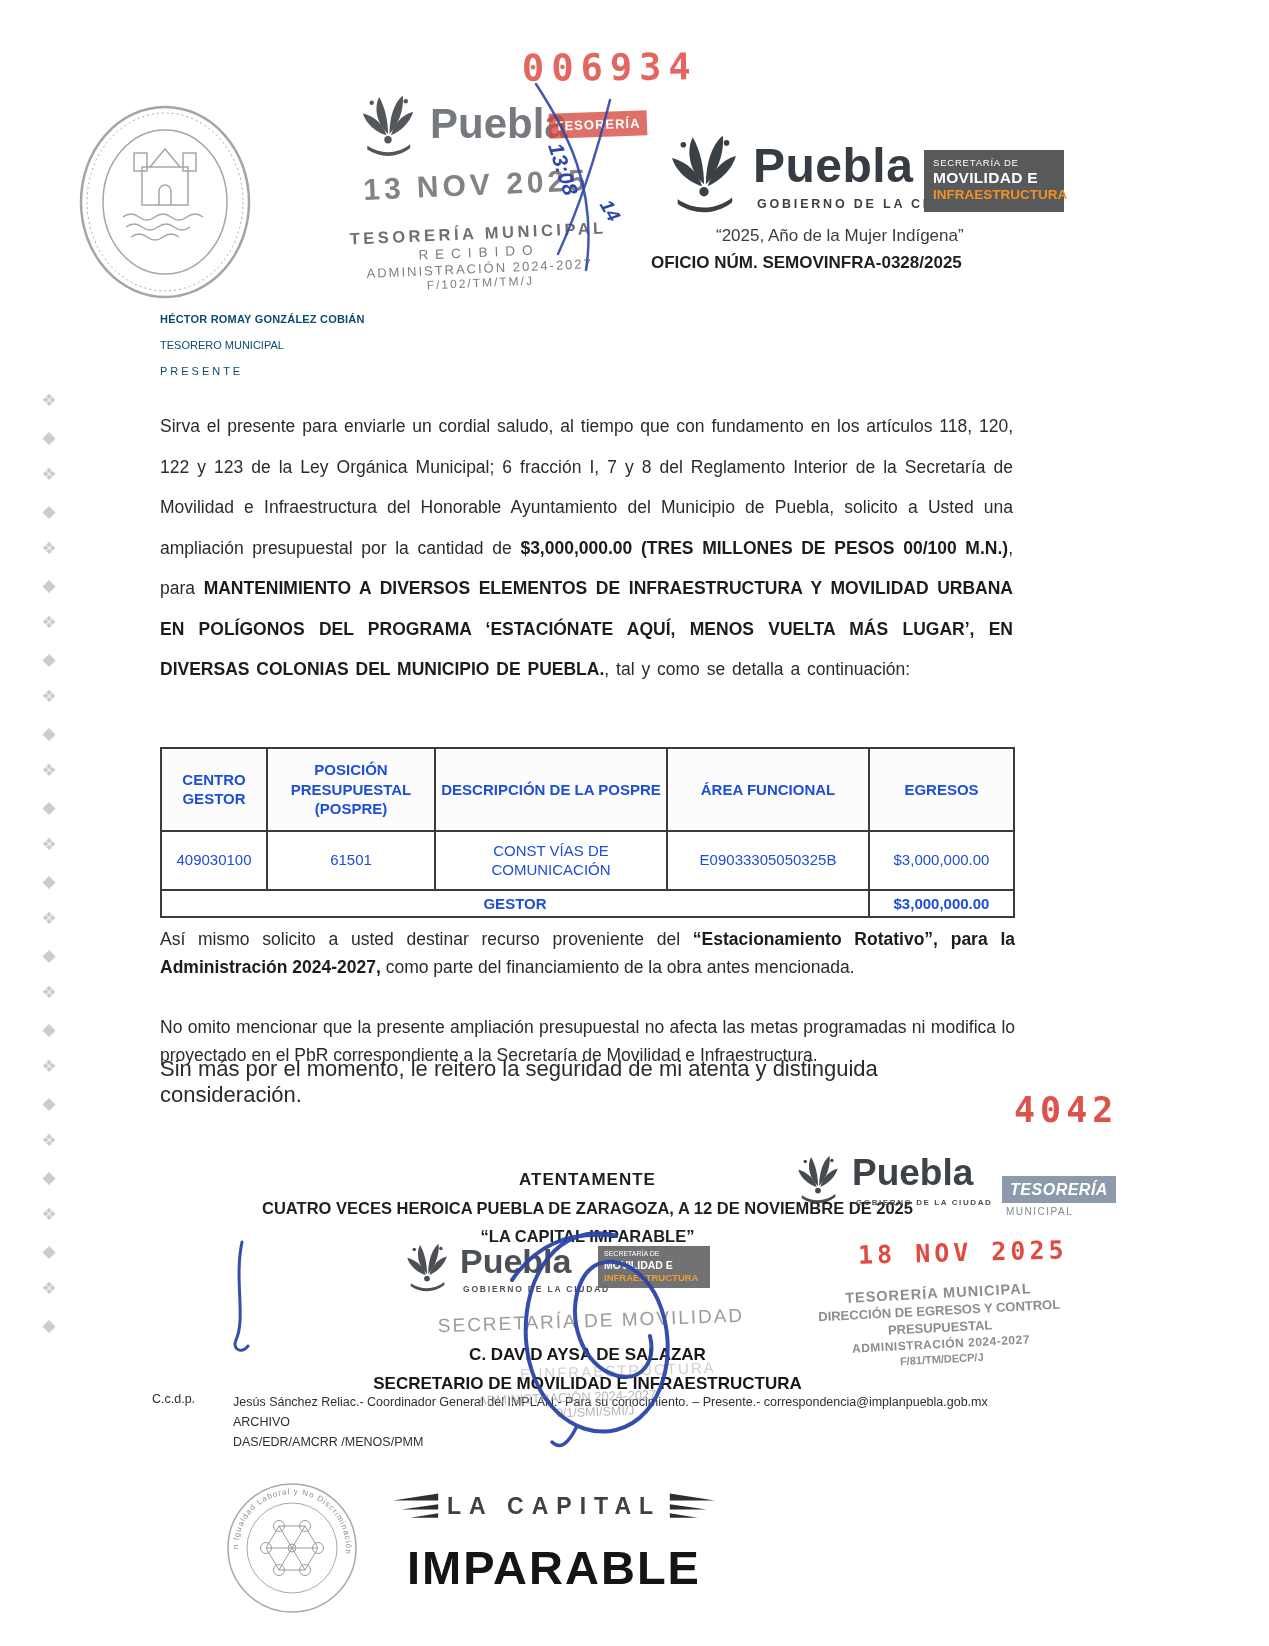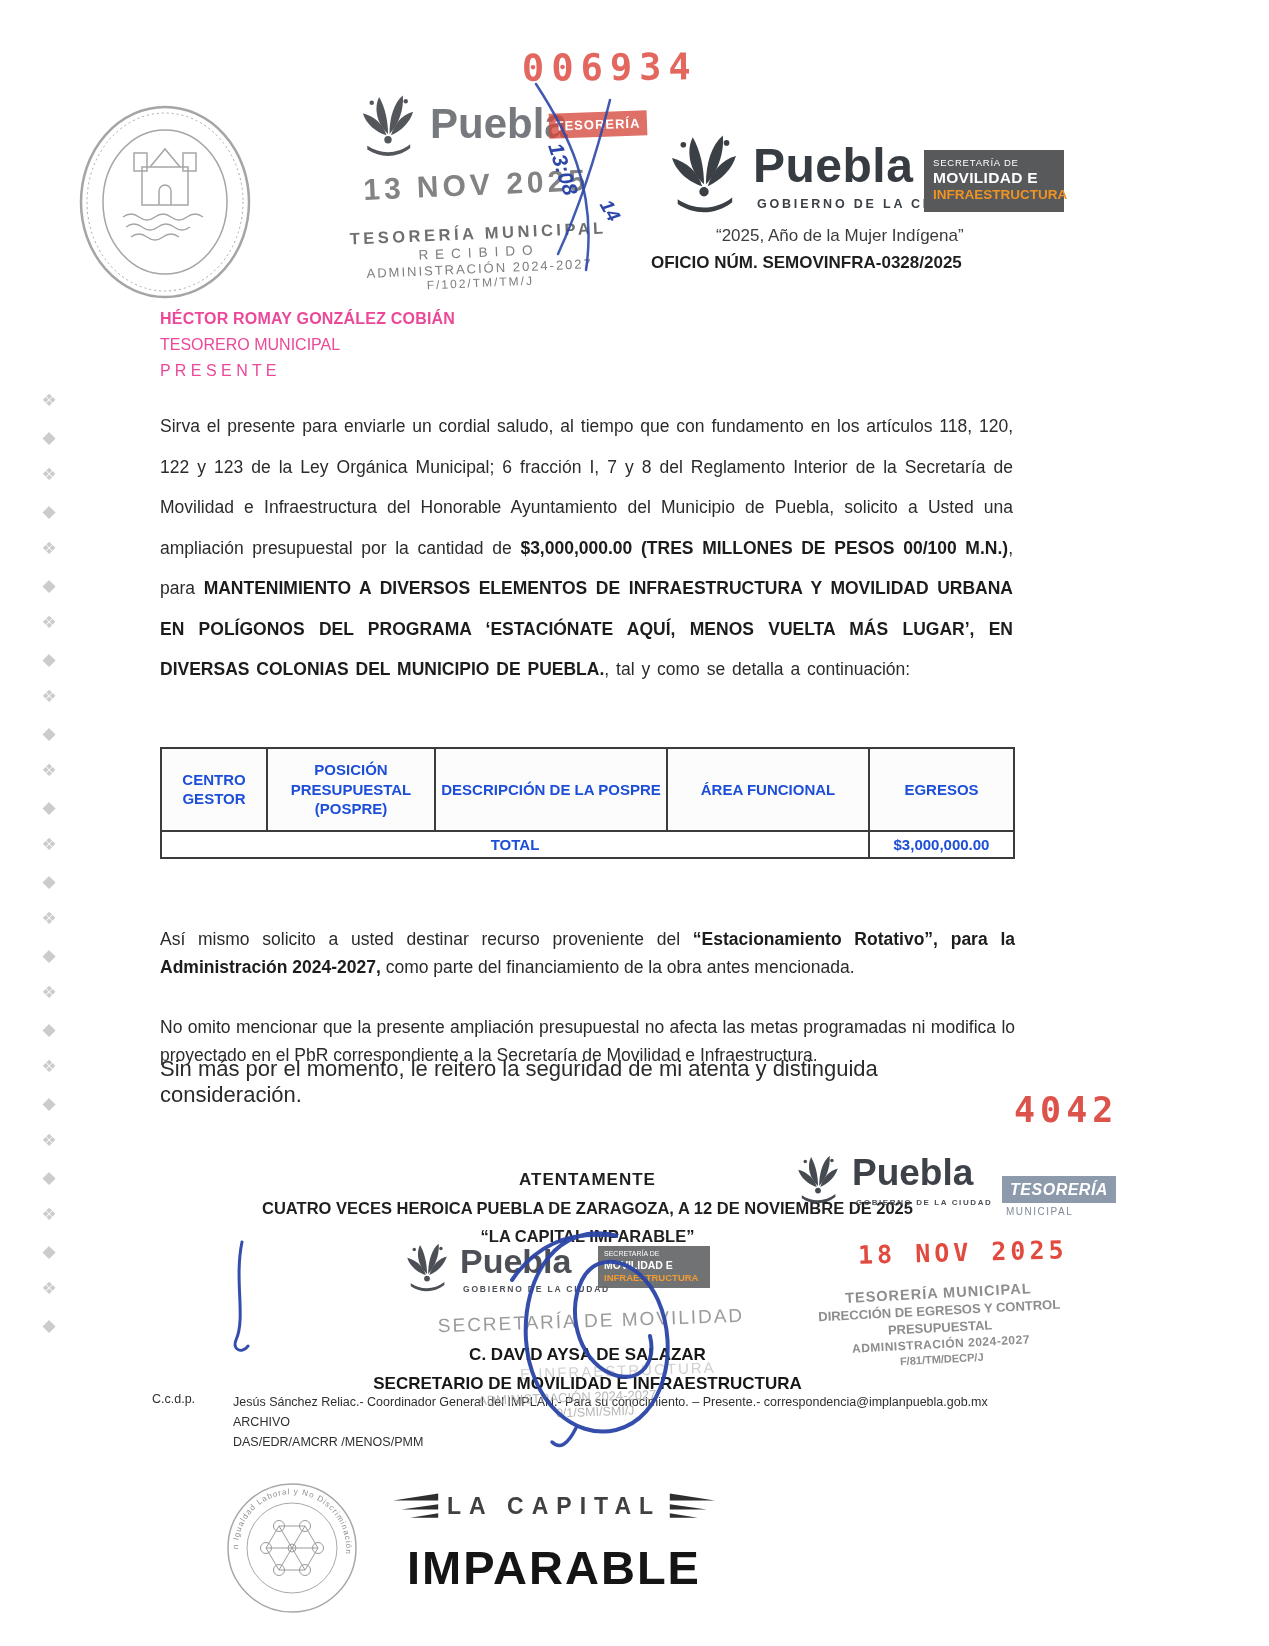--- a/index.html
+++ b/index.html
@@ -51,21 +51,21 @@
   .hdr-gob{left:757px;top:197px;font-size:12.5px;font-weight:bold;letter-spacing:2.8px;color:#3b4046;}
   .hdr-badge{left:924px;top:150px;width:140px;box-sizing:border-box;background:#58595b;color:#fff;
              padding:7px 9px 8px;line-height:1.22;}
   .badge-1{font-size:9.5px;letter-spacing:.8px;}
   .badge-2{font-size:15.5px;font-weight:bold;letter-spacing:.3px;}
   .badge-3{font-size:13.5px;font-weight:bold;color:#f19322;}
   .motto{left:716px;top:226px;font-size:17px;color:#3c3c3c;}
   .oficio{left:651px;top:253px;font-size:17px;font-weight:bold;color:#1e1e1e;}
 
   
-  .addr{left:160px;top:306px;font-size:16px;line-height:26px;color:#ec4899;}
+  .addr{left:160px;top:306px;font-size:11px;line-height:26px;color:#0c4a6e;}
   .addr-name{font-weight:bold;letter-spacing:.2px;}
   .p1{left:160px;top:406px;width:853px;font-size:17.5px;line-height:40.5px;text-align:justify;
       color:#2b2b2b;word-spacing:2px;}
   .p1 b,.p2 b{color:#1c1c1c;}
   .p2{left:160px;top:926px;width:855px;font-size:17.5px;line-height:27.5px;text-align:justify;}
   .p3{left:160px;top:1006px;width:855px;font-size:17.5px;line-height:27.5px;text-align:justify;margin-top:8px;}
   .p4{left:160px;top:1056px;width:855px;font-size:22px;}
 
   
   .budget{left:160px;top:747px;width:853px;border-collapse:collapse;font-size:15px;color:#1d4ed8;
@@ -265,22 +265,29 @@
     <thead>
       <tr>
         <th>CENTRO GESTOR</th>
         <th>POSICIÓN PRESUPUESTAL (POSPRE)</th>
         <th>DESCRIPCIÓN DE LA POSPRE</th>
         <th>ÁREA FUNCIONAL</th>
         <th>EGRESOS</th>
       </tr>
     </thead>
     <tbody>
+      <tr>
+        <td>409030100</td>
+        <td>61501</td>
+        <td>CONST VÍAS DE COMUNICACIÓN</td>
+        <td>E09033305050325B</td>
+        <td>$3,000,000.00</td>
+      </tr>
       <tr class="row-total">
-        <td colspan="4">TOTAL</td>
+        <td colspan="4">GESTOR</td>
         <td>$3,000,000.00</td>
       </tr>
     </tbody>
   </table>
 
   <p class="abs p2"><span>Así mismo solicito a usted destinar recurso proveniente del </span><b>“Estacionamiento Rotativo”, para la Administración 2024-2027,</b><span> como parte del financiamiento de la obra antes mencionada.</span></p>
   <p class="abs p3">No omito mencionar que la presente ampliación presupuestal no afecta las metas programadas ni modifica lo proyectado en el PbR correspondiente a la Secretaría de Movilidad e Infraestructura.</p>
   <div class="abs red-num">4042</div>
   <p class="abs p4">Sin más por el momento, le reitero la seguridad de mi atenta y distinguida consideración.</p>
 

